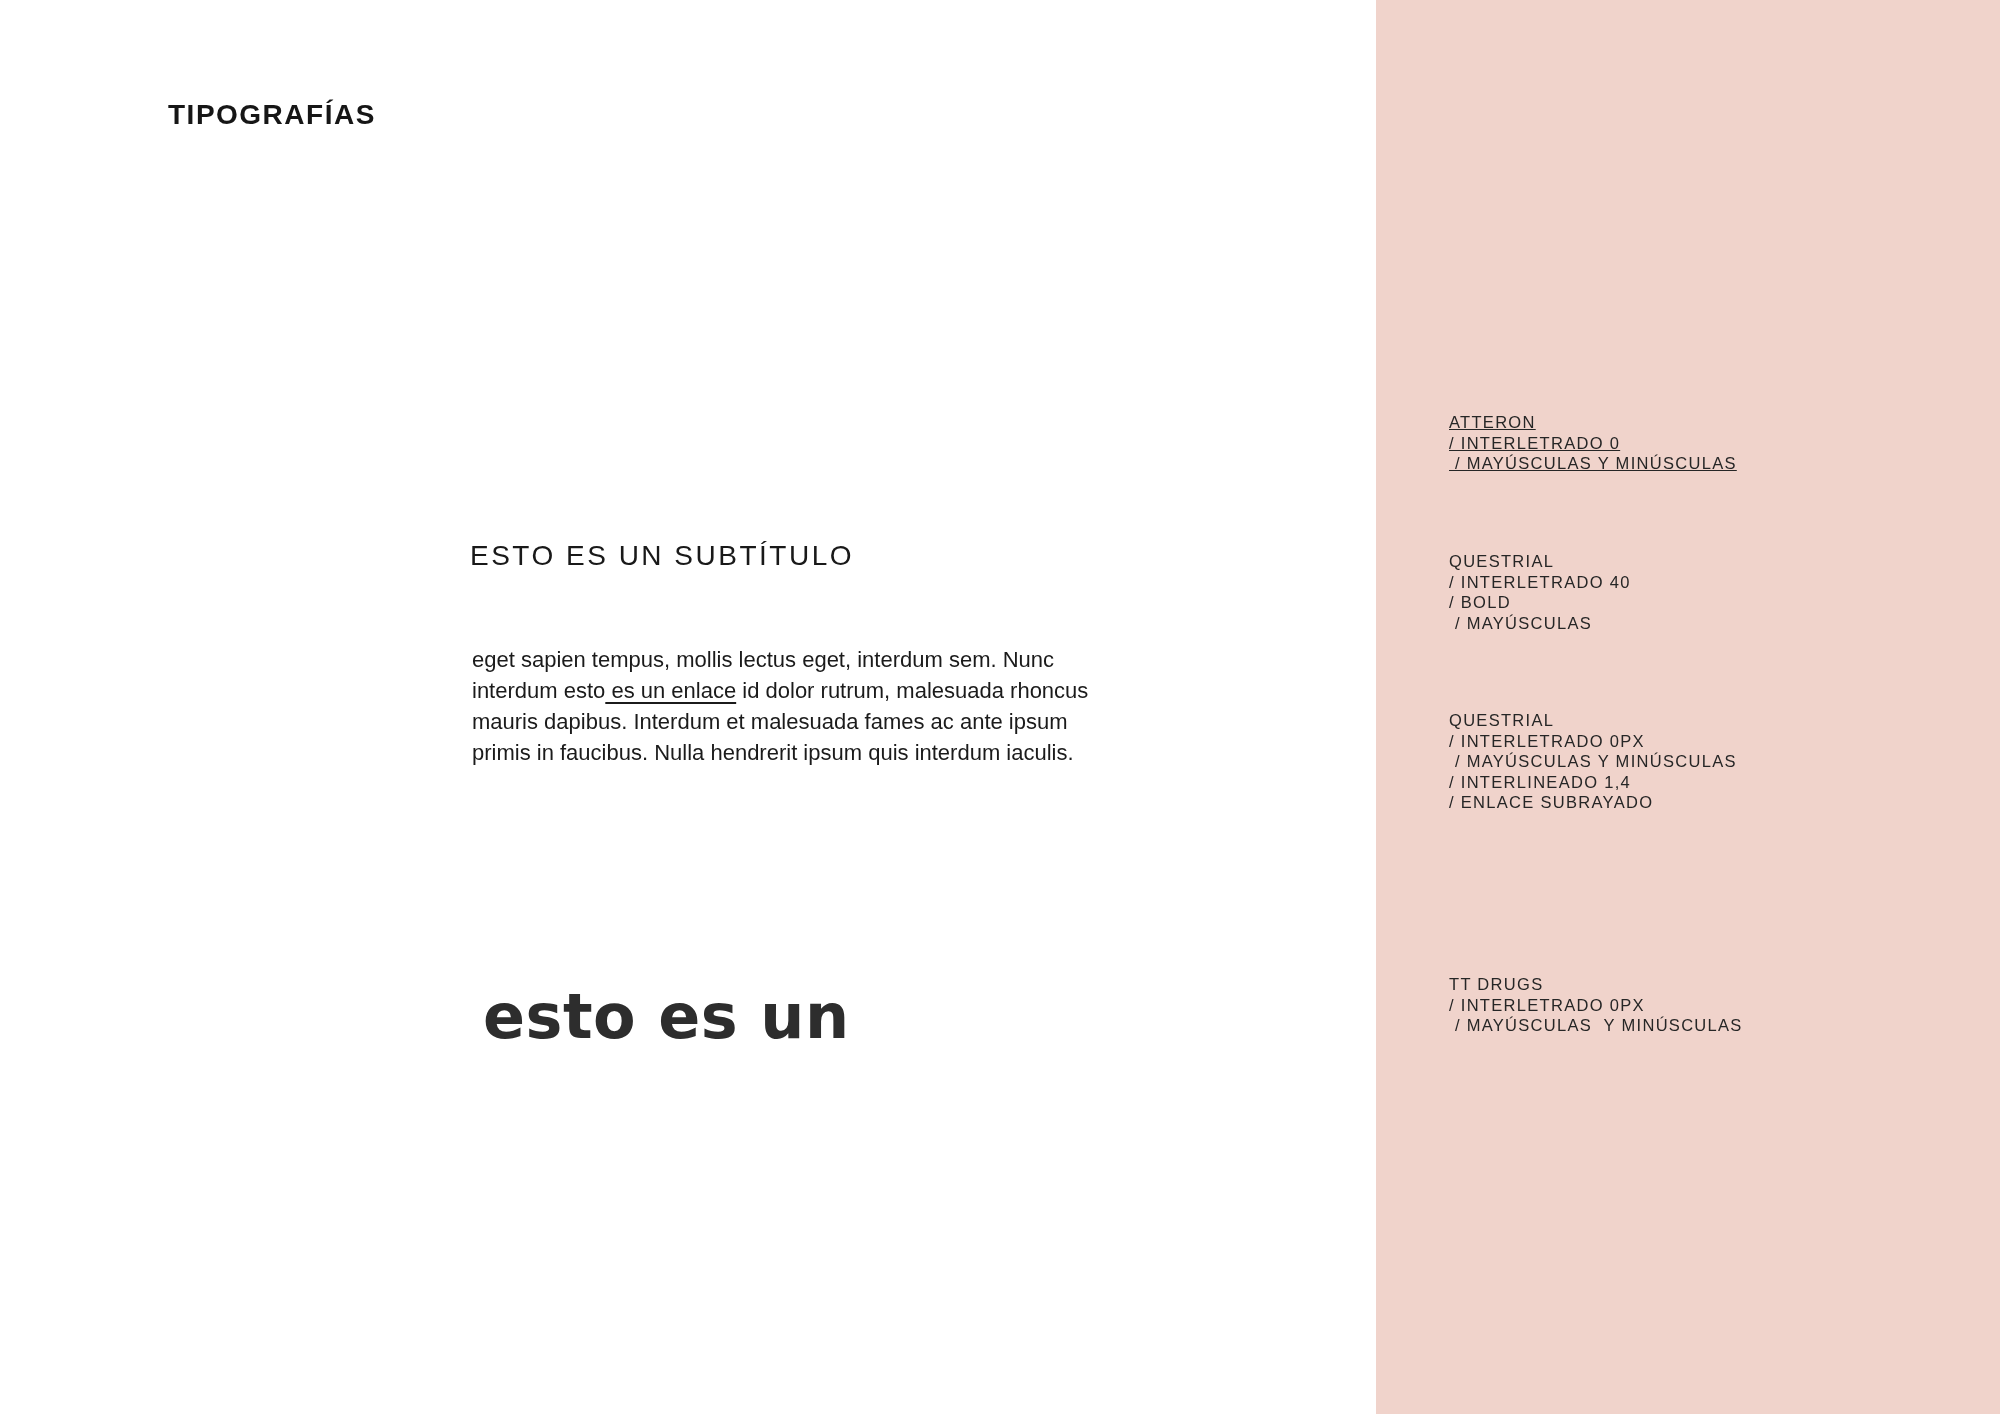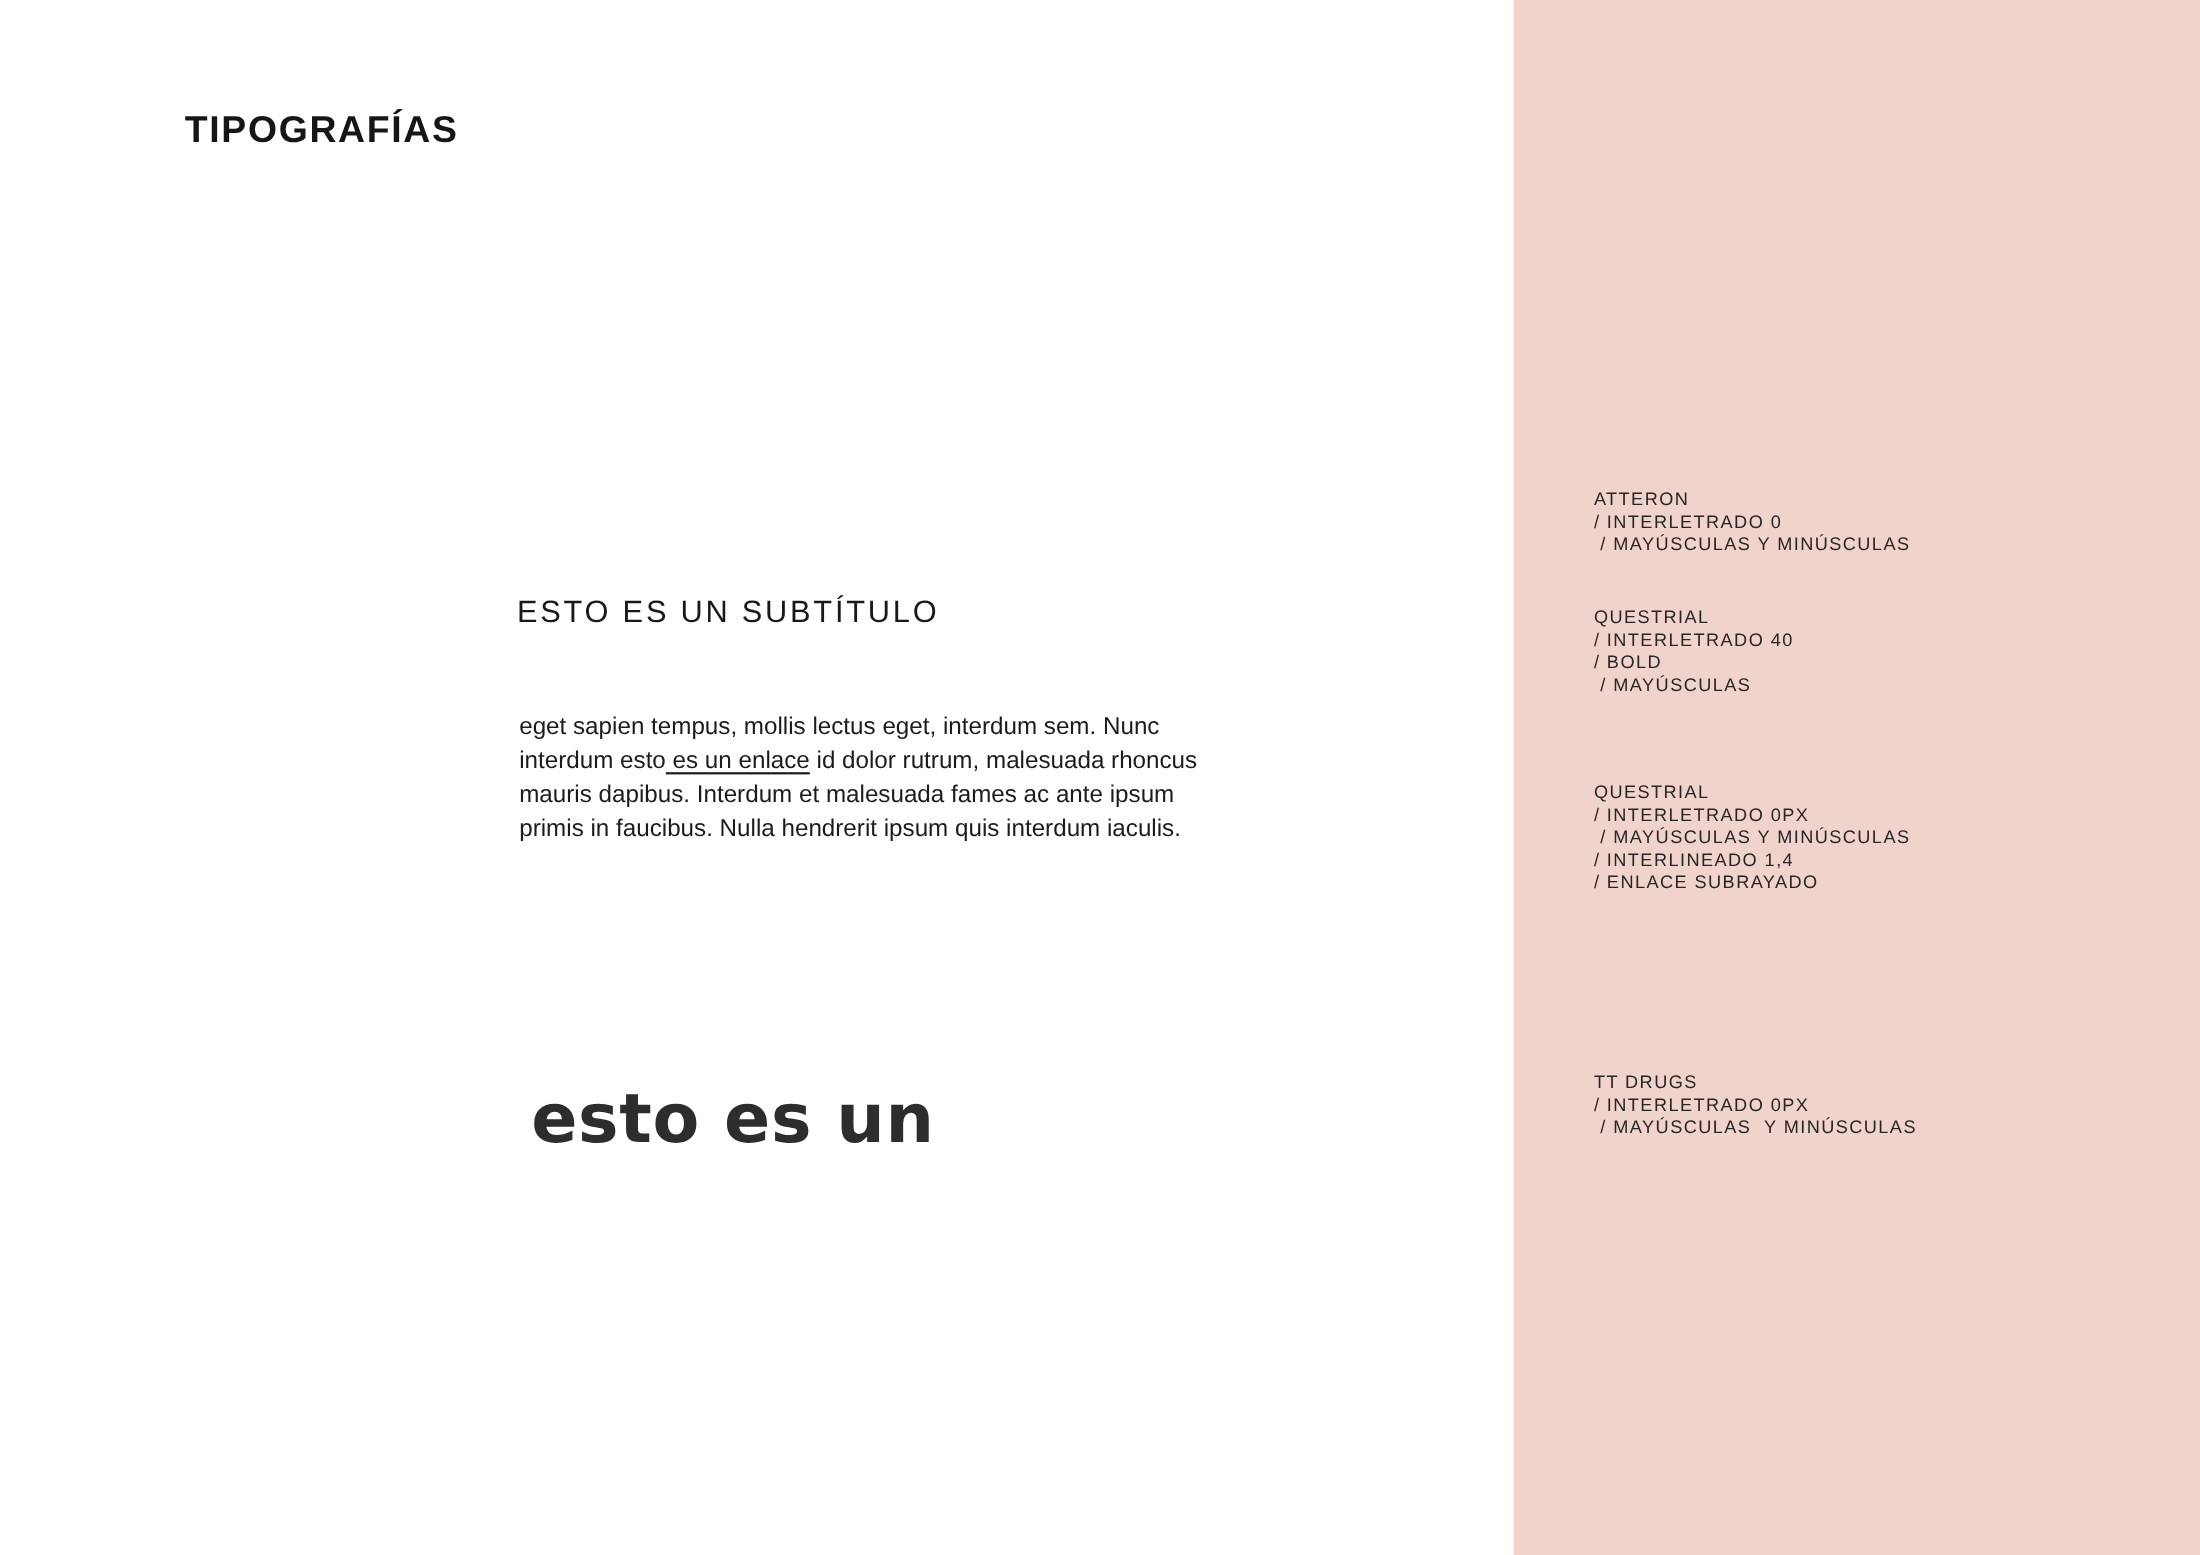--- a/index.html
+++ b/index.html
@@ -18,21 +18,21 @@
     position: absolute;
     left: 1376px; top: 0;
     width: 624px; height: 1414px;
     background: #F0D3CB;
   }
 
   
   .kicker {
     position: absolute;
     left: 168px; top: 99px;
-    font-size: 34px;
+    font-size: 28px;
     font-weight: 600;
     letter-spacing: 1.5px;
     color: #161616;
     white-space: nowrap;
   }
 
   
   .title {
     position: absolute;
     left: 470px; top: 426px;
@@ -83,21 +83,21 @@
   
   .spec-block {
     position: absolute;
     left: 1449px;
     font-size: 16.5px;
     line-height: 20.5px;
     letter-spacing: 1.3px;
     color: #262626;
   }
   .spec-line { white-space: pre; }
-  .spec-block.b1 { top: 444px; }
+  .spec-block.b1 { top: 412px; text-decoration: underline; }
   .spec-block.b2 { top: 551px; }
   .spec-block.b3 { top: 710px; }
   .spec-block.b4 { top: 974px; }
 </style>
 </head>
 <body>
 
 <div class="page">
 
   <div class="pink-panel"></div>

